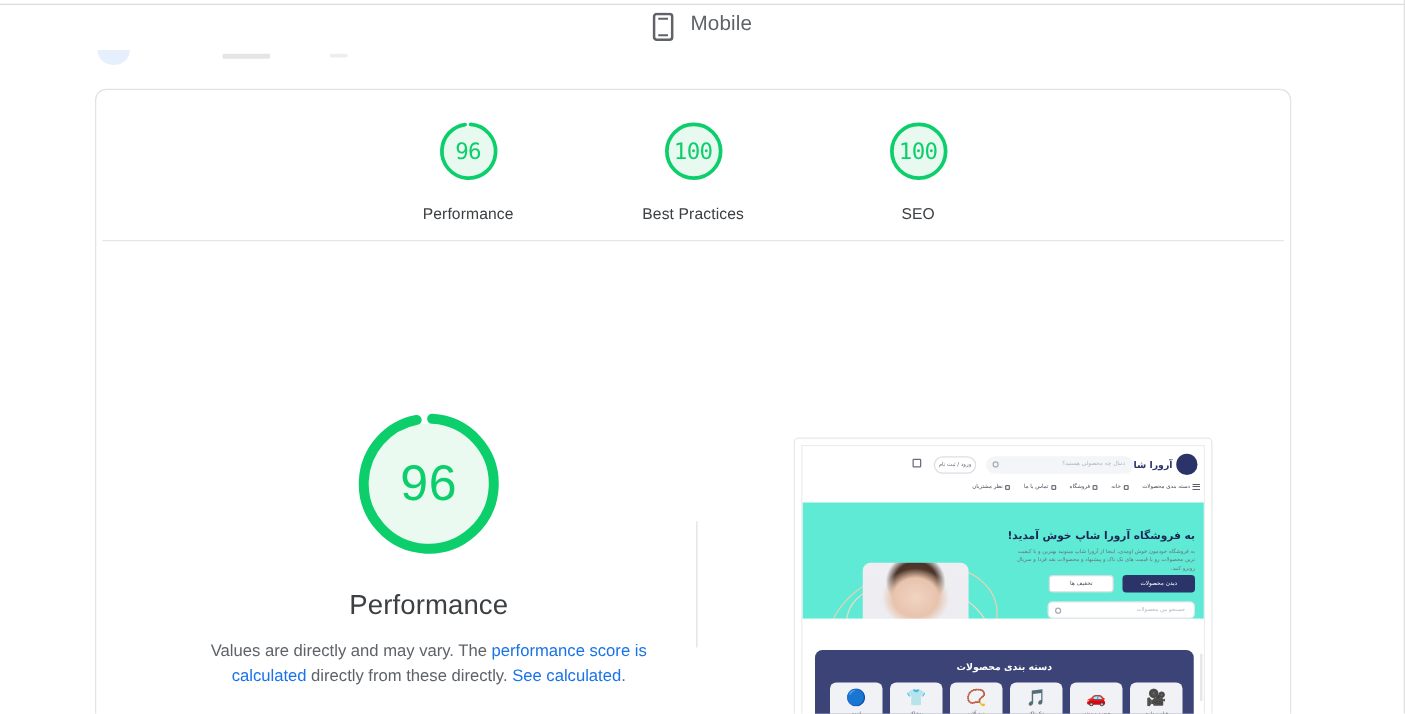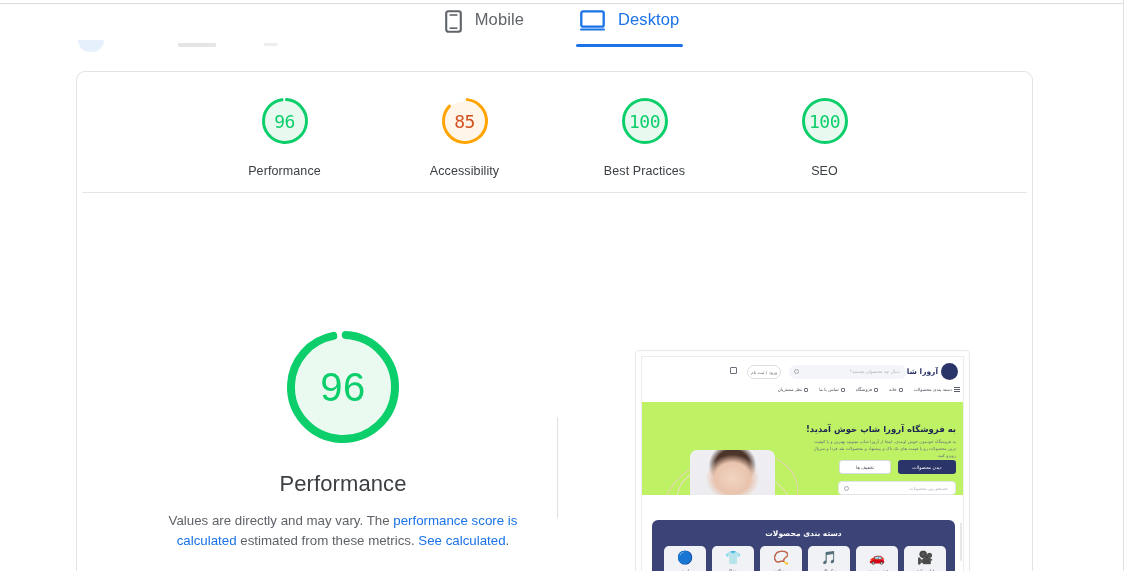--- a/index.html
+++ b/index.html
@@ -271,21 +271,21 @@
   }
   .th-nav .nmenu .bars {
     width: 6px; height: 5px;
     background: repeating-linear-gradient(#5a5f69 0 .8px, transparent .8px 2px);
   }
 
   
   .th-hero {
     position: absolute; left: 0; top: 45px;
     width: 323px; height: 93px;
-    background: #bef264;
+    background: #5eead4;
   }
   .th-hero-title {
     position: absolute; right: 9px; top: 22px;
     font-size: 8.5px; color: #1d2451; font-weight: bold;
     direction: rtl; font-family: "DejaVu Sans", sans-serif;
     white-space: nowrap;
   }
   .th-hero-sub {
     position: absolute; right: 9px; top: 36px;
     width: 146px;
@@ -440,58 +440,38 @@
       <span class="tab-icon">
         <svg width="17" height="23" viewBox="0 0 17 23">
           <rect x="1.2" y="1.2" width="14.6" height="20.6" rx="2.2" fill="none" stroke="#5f6368" stroke-width="2.1"></rect>
           <rect x="4.6" y="4.2" width="7.8" height="1.6" fill="#5f6368"></rect>
           <rect x="4.6" y="17.4" width="7.8" height="1.6" fill="#5f6368"></rect>
         </svg>
       </span>
       <span class="tab-label">Mobile</span>
     </div>
 
-    <div class="tab active">
-      <span class="tab-icon">
-        <svg width="25" height="21" viewBox="0 0 25 21">
-          <rect x="1.3" y="1.3" width="22.4" height="15.4" rx="1.8" fill="none" stroke="#1a73e8" stroke-width="2.3"></rect>
-          <rect x="0" y="18.4" width="25" height="2.2" rx="1.1" fill="#1a73e8"></rect>
-        </svg>
-      </span>
-      <span class="tab-label">Desktop</span>
-      <div class="tab-underline"></div>
-    </div>
 
   </div>
 
   <div class="card">
 
     <div class="score-row">
 
       <div class="score-item">
         <div class="gauge-sm">
           <svg width="50" height="50" viewBox="0 0 50 50">
             <circle cx="25" cy="25" r="20" fill="#e8faf0"></circle>
             <circle cx="25" cy="25" r="21.5" fill="none" stroke="#0cce6b" stroke-width="3" stroke-linecap="round" stroke-dasharray="129.7 5.4" transform="rotate(-86 25 25)"></circle>
           </svg>
           <span class="val" style="color:#0cce6b">96</span>
         </div>
         <span class="score-label">Performance</span>
       </div>
 
-      <div class="score-item">
-        <div class="gauge-sm">
-          <svg width="50" height="50" viewBox="0 0 50 50">
-            <circle cx="25" cy="25" r="20" fill="#fff6e9"></circle>
-            <circle cx="25" cy="25" r="21.5" fill="none" stroke="#ffa400" stroke-width="3" stroke-linecap="round" stroke-dasharray="114.8 20.3" transform="rotate(-84 25 25)"></circle>
-          </svg>
-          <span class="val" style="color:#d2511f">85</span>
-        </div>
-        <span class="score-label">Accessibility</span>
-      </div>
 
       <div class="score-item">
         <div class="gauge-sm">
           <svg width="50" height="50" viewBox="0 0 50 50">
             <circle cx="25" cy="25" r="20" fill="#e8faf0"></circle>
             <circle cx="25" cy="25" r="21.5" fill="none" stroke="#0cce6b" stroke-width="3" stroke-linecap="round" transform="rotate(-90 25 25)"></circle>
           </svg>
           <span class="val" style="color:#0cce6b">100</span>
         </div>
         <span class="score-label">Best Practices</span>
@@ -519,21 +499,21 @@
           <svg width="118" height="118" viewBox="0 0 118 118">
             <circle cx="59" cy="59" r="48" fill="#eafaf1"></circle>
             <circle cx="59" cy="59" r="52" fill="none" stroke="#0cce6b" stroke-width="8" stroke-linecap="round" stroke-dasharray="313.7 13.1" transform="rotate(-87 59 59)"></circle>
           </svg>
           <span class="val">96</span>
         </div>
 
         <div class="perf-title">Performance</div>
 
         <div class="perf-desc">
-          <span>Values are directly and may vary. The </span><a>performance score is calculated</a><span> estimated from these metrics. </span><a>See calculated</a><span>.</span>
+          <span>Values are directly and may vary. The </span><a>performance score is calculated</a><span> directly from these directly. </span><a>See calculated</a><span>.</span>
         </div>
       </div>
 
       <div class="vdivider"></div>
 
       <div class="thumb-frame">
         <div class="thumb">
 
           <div class="th-scroll"></div>
 

